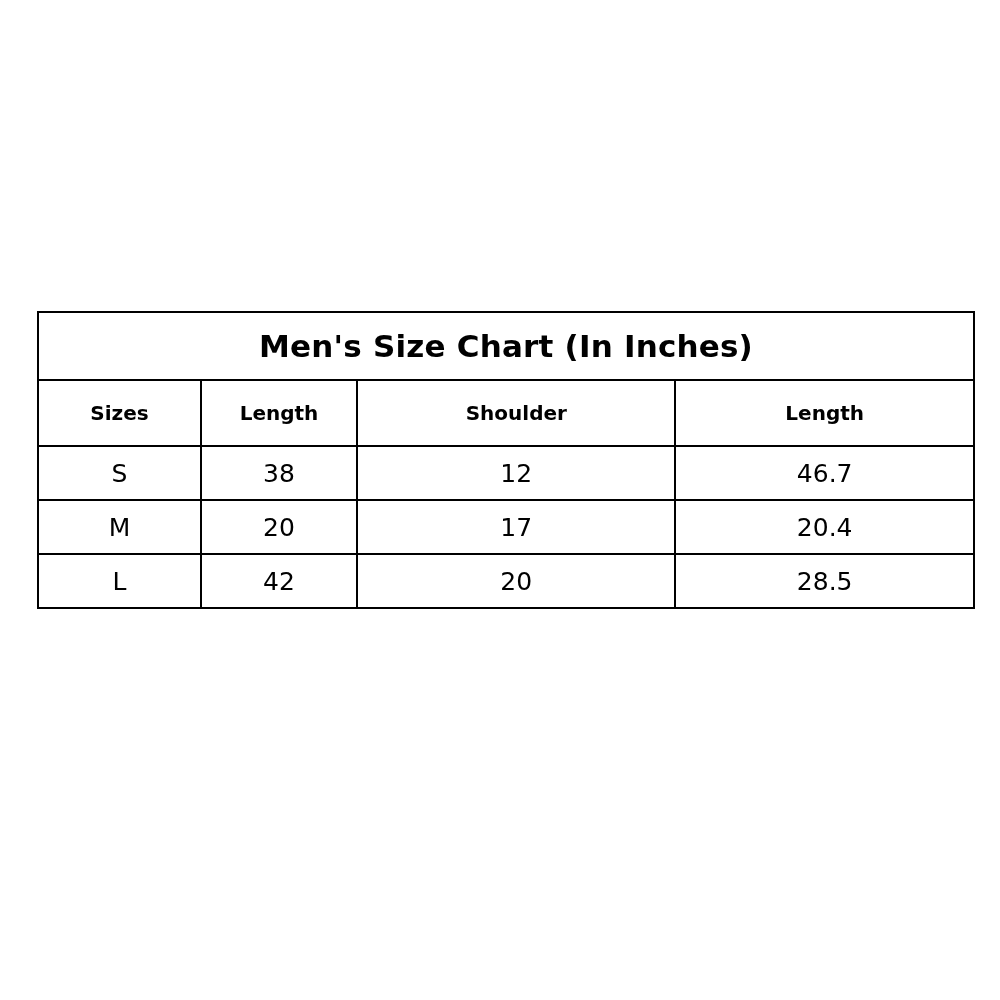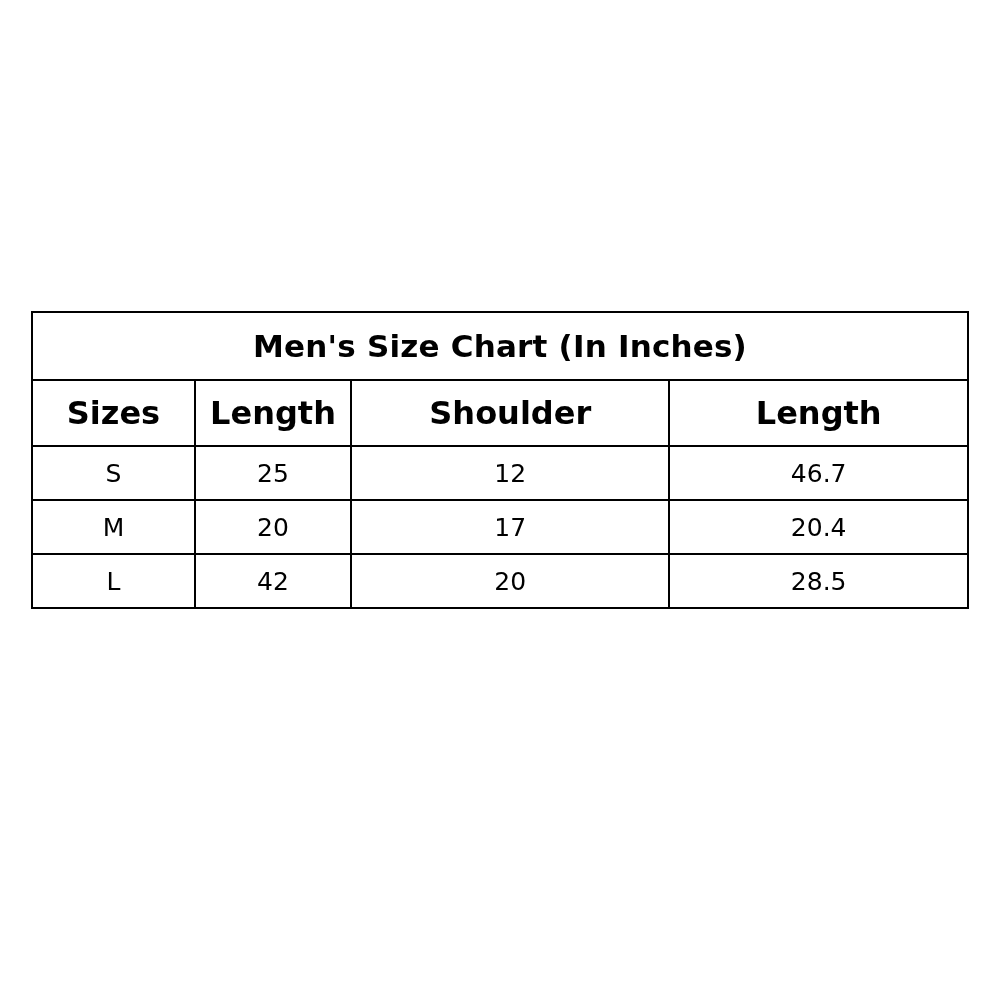--- a/index.html
+++ b/index.html
@@ -19,35 +19,36 @@
     position: absolute;
     left: 31px;
     top: 311px;
     width: 938px;
   }
   table.size-chart {
     width: 100%;
     border-collapse: collapse;
     table-layout: fixed;
     background: #ffffff;
+    margin-left: 6px;
   }
   table.size-chart td {
     border: 2px solid #000000;
     text-align: center;
     vertical-align: middle;
     color: #000000;
   }
   td.chart-title {
     font-size: 31px;
     font-weight: bold;
     height: 64px;
     letter-spacing: 0.2px;
   }
   td.col-header {
-    font-size: 32px;
+    font-size: 20px;
     font-weight: bold;
     height: 62px;
   }
   td.data-cell {
     font-size: 25px;
     font-weight: normal;
     height: 50px;
   }
   col.c-size  { width: 17.4%; }
   col.c-chest { width: 16.7%; }
@@ -70,21 +71,21 @@
         <td class="chart-title" colspan="4">Men's  Size Chart (In Inches)</td>
       </tr>
       <tr>
         <td class="col-header">Sizes</td>
         <td class="col-header">Length</td>
         <td class="col-header">Shoulder</td>
         <td class="col-header">Length</td>
       </tr>
       <tr>
         <td class="data-cell">S</td>
-        <td class="data-cell">25</td>
+        <td class="data-cell">38</td>
         <td class="data-cell">12</td>
         <td class="data-cell">46.7</td>
       </tr>
       <tr>
         <td class="data-cell">M</td>
         <td class="data-cell">20</td>
         <td class="data-cell">17</td>
         <td class="data-cell">20.4</td>
       </tr>
       <tr>

